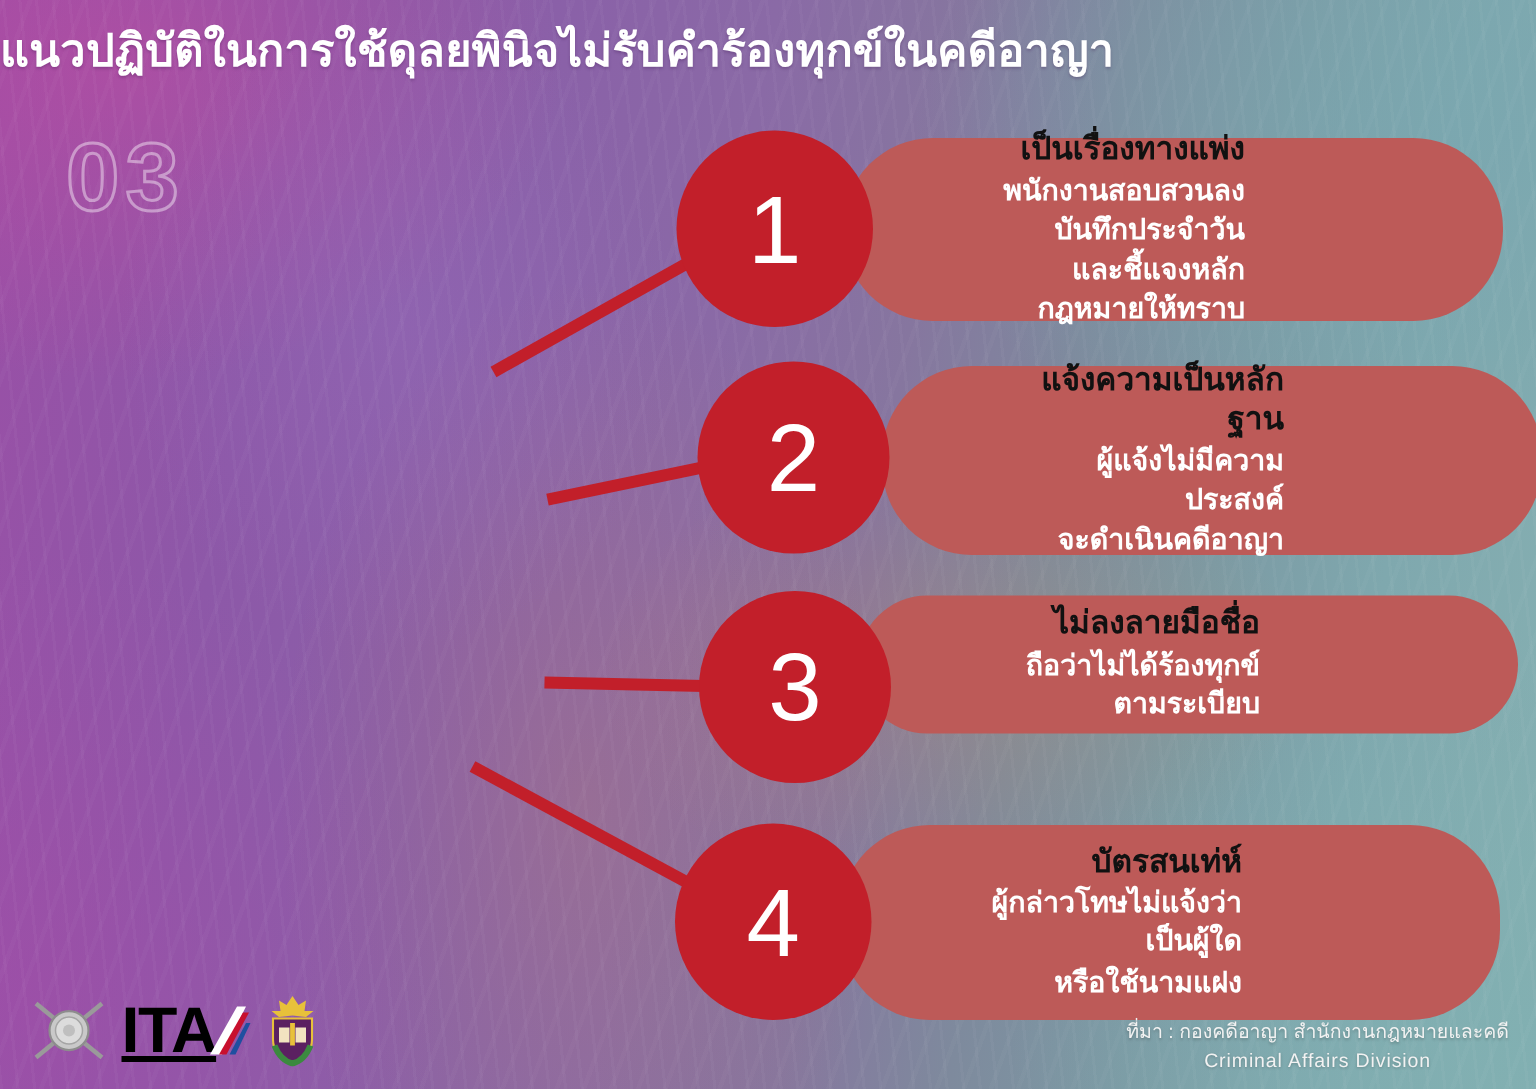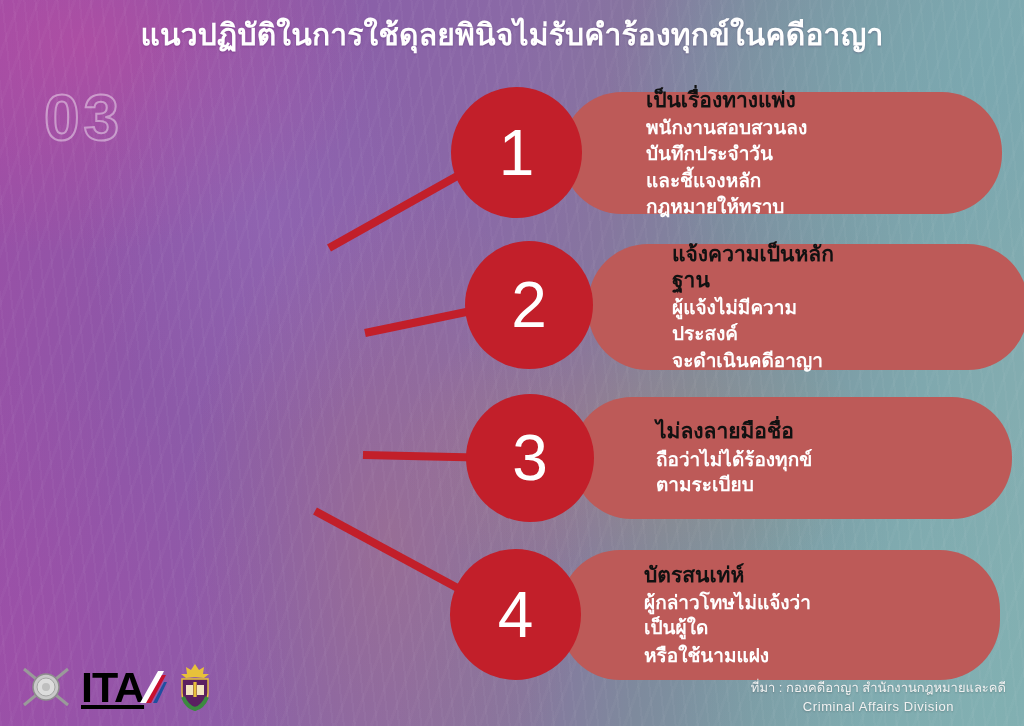--- a/index.html
+++ b/index.html
@@ -52,21 +52,20 @@
     background:
       repeating-linear-gradient(-70deg,
         rgba(255,255,255,.025) 0px, rgba(255,255,255,.025) 3px,
         rgba(0,0,0,0) 3px, rgba(0,0,0,0) 17px);
   }
   .bg-swirl{opacity:.9;}
 
   
   .title{
     position:absolute;left:0;right:0;top:18px;
-    text-align:center;
     color:#ffffff;
     font-size:30px;
     font-weight:bold;
     letter-spacing:.2px;
     line-height:1.15;
     text-shadow:0 1px 2px rgba(60,20,80,.28);
   }
   
   .deco03{
     position:absolute;left:44px;top:86px;
@@ -103,21 +102,21 @@
   .item{position:absolute;}
   .pill{
     position:absolute;
     background:#bd5a58;
     border-radius:60px;
     display:flex;align-items:center;
     box-sizing:border-box;
   }
   .pill-text{
     margin-left:84px;margin-right:14px;
-    width:100%;text-align:left;
+    width:100%;text-align:right;
     padding-right:158px;
   }
   .pill-head{
     color:#111111;font-weight:bold;font-size:21px;line-height:1.25;
   }
   .pill-body{
     color:#ffffff;font-weight:bold;font-size:19px;line-height:1.34;margin-top:2px;
   }
   .numcircle{
     position:absolute;
@@ -198,21 +197,21 @@
         <div class="pill-body">ผู้แจ้งไม่มีความประสงค์</div>
         <div class="pill-body">จะดำเนินคดีอาญา</div>
       </div>
     </div>
     <div class="numcircle" style="left:465px;top:241px;width:128px;height:128px;">
       <span>2</span>
     </div>
   </div>
 
   <div class="item">
-    <div class="pill" style="left:572px;top:397px;width:440px;height:122px;">
+    <div class="pill" style="left:572px;top:397px;width:440px;height:92px;">
       <div class="pill-text">
         <div class="pill-head">ไม่ลงลายมือชื่อ</div>
         <div class="pill-body">ถือว่าไม่ได้ร้องทุกข์ตามระเบียบ</div>
       </div>
     </div>
     <div class="numcircle" style="left:466px;top:394px;width:128px;height:128px;">
       <span>3</span>
     </div>
   </div>
 

